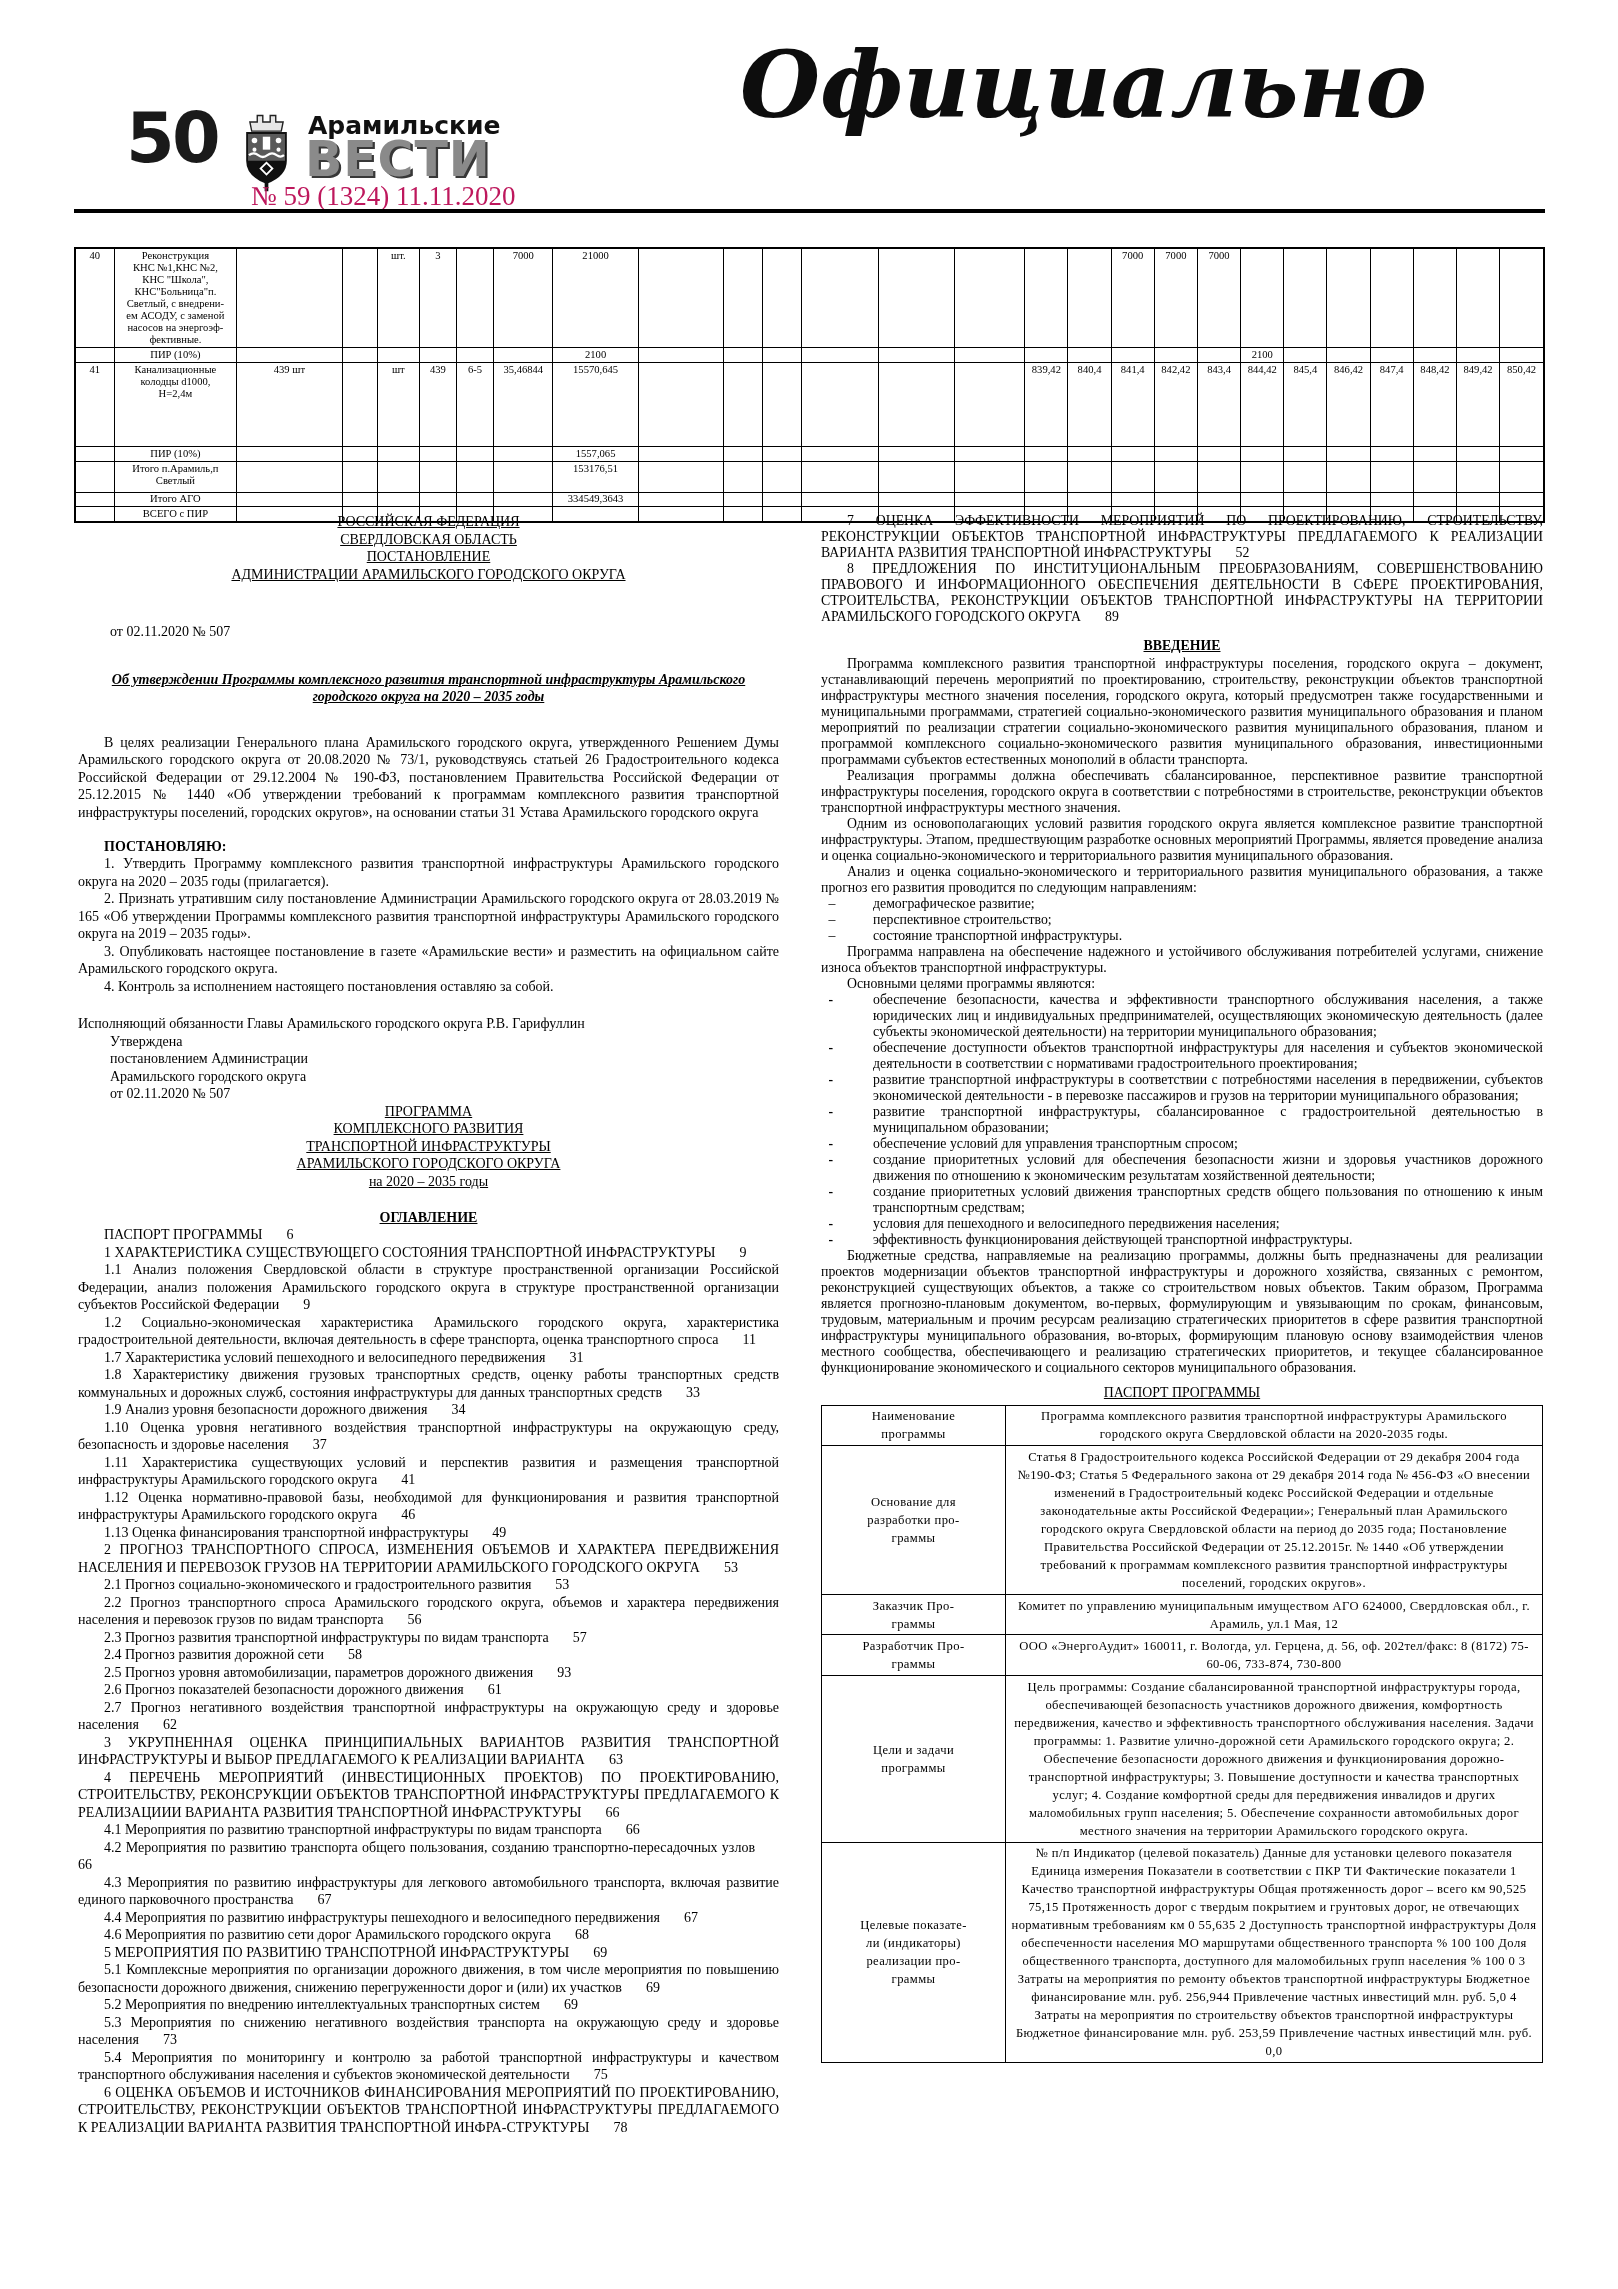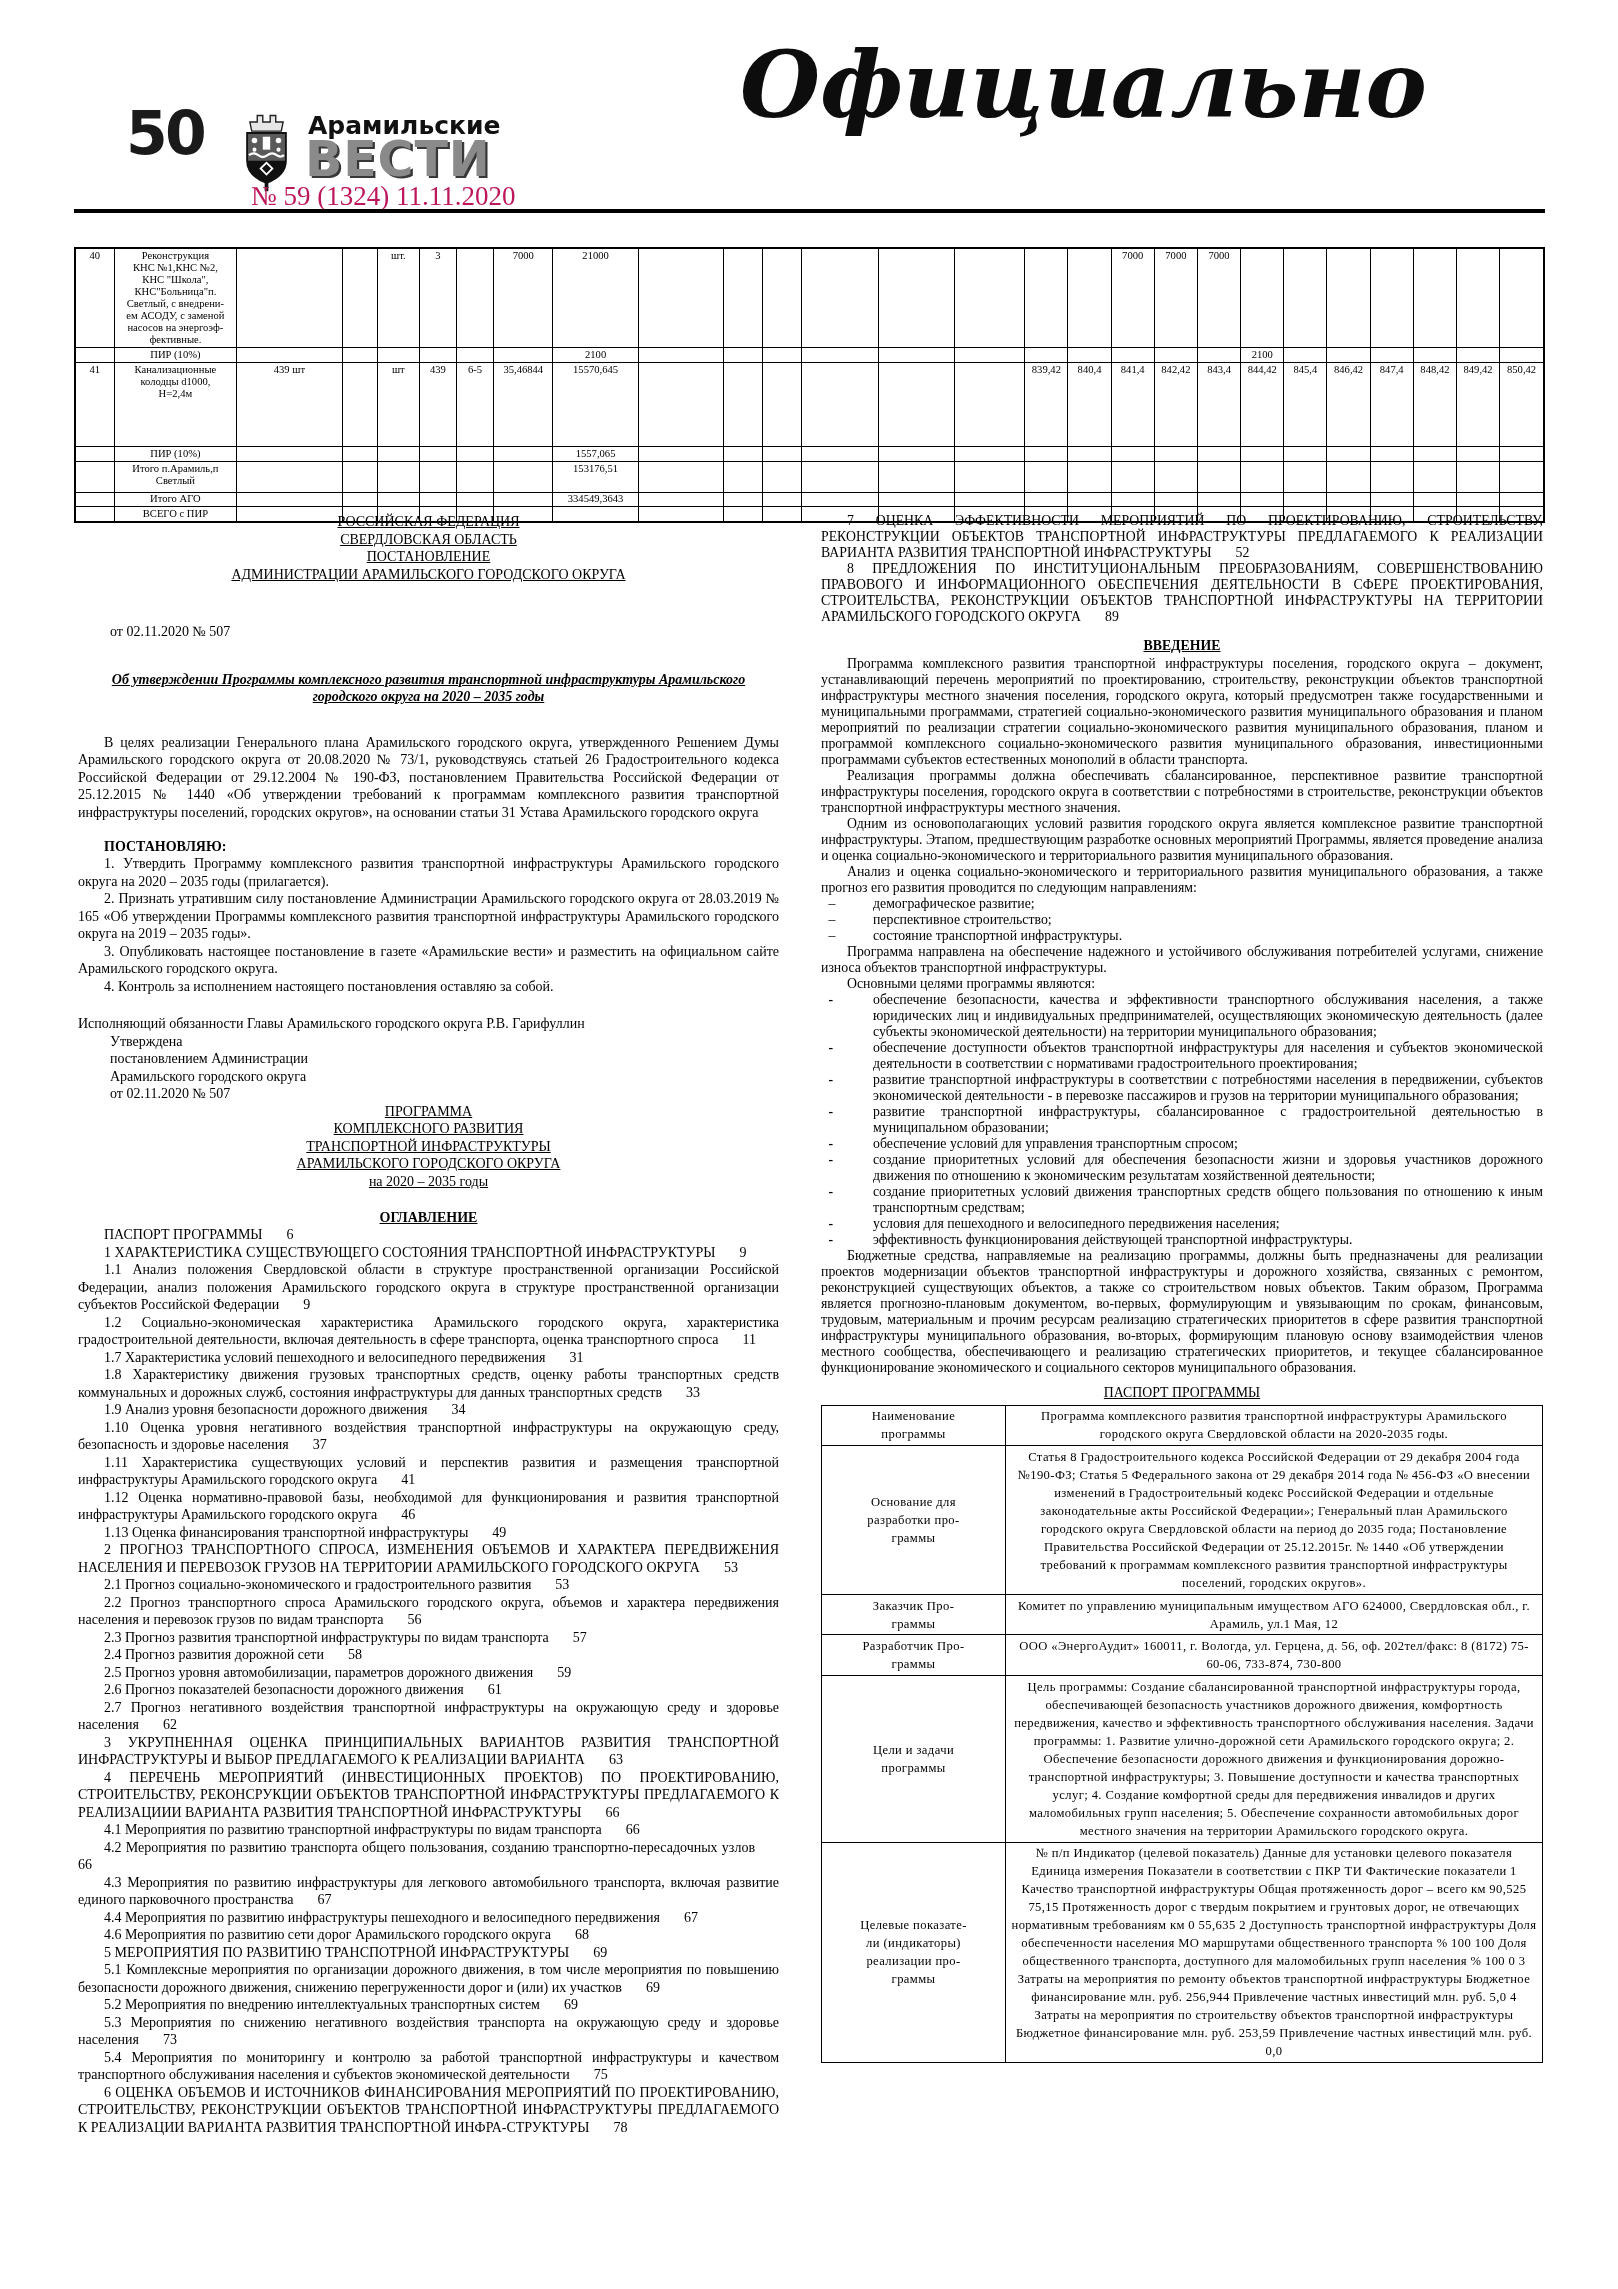--- a/index.html
+++ b/index.html
@@ -1,21 +1,21 @@
 <!DOCTYPE html>
 <html style="font-size:14.8px"><head>
 <meta charset="utf-8">
 <style>
   html,body{margin:0;padding:0;background:#fff;}
   .page{position:relative;width:1619px;height:2290px;background:#fff;color:#000;
         font-family:"Liberation Serif",serif;overflow:hidden;}
 
   
   .pagenum{position:absolute;left:126px;top:103px;font-family:"DejaVu Sans",sans-serif;
-           font-weight:bold;font-size:60px;line-height:1;letter-spacing:-2.8px;color:#1a1a1a;}
+           font-weight:bold;font-size:70px;line-height:1;letter-spacing:-2.8px;color:#1a1a1a;}
   .coat{position:absolute;left:234px;top:109px;}
   .brand-top{position:absolute;left:308px;top:111px;font-family:"DejaVu Sans",sans-serif;
              font-weight:bold;font-size:25px;color:#111;}
   .brand-bottom{position:absolute;left:305px;top:135px;font-family:"DejaVu Sans",sans-serif;
                 font-weight:bold;font-size:49px;line-height:1;color:#8a8a8a;
                 text-shadow:2.3px 2.3px 0 #383838;letter-spacing:0.9px;}
   .issue{position:absolute;left:251px;top:181px;font-size:27px;color:#be185d;}
   .section-title{position:absolute;left:740px;top:39px;font-family:"DejaVu Serif",serif;
                  font-style:italic;font-weight:600;font-size:92px;line-height:1;color:#0d0d0d;}
   .rule{position:absolute;left:74px;top:209px;width:1471px;height:3.7px;background:#000;}
@@ -408,21 +408,21 @@
         <p class="para"><span>2 ПРОГНОЗ ТРАНСПОРТНОГО СПРОСА, ИЗМЕНЕНИЯ ОБЪЕМОВ И ХАРАКТЕРА ПЕРЕДВИЖЕНИЯ НАСЕЛЕНИЯ И ПЕРЕВОЗОК ГРУЗОВ НА ТЕРРИТОРИИ АРАМИЛЬСКОГО ГОРОДСКОГО ОКРУГА</span><span class="tocgap"></span><span>53</span></p>
 
         <p class="para"><span>2.1 Прогноз социально-экономического и градостроительного развития</span><span class="tocgap"></span><span>53</span></p>
 
         <p class="para"><span>2.2 Прогноз транспортного спроса Арамильского городского округа, объемов и характера передвижения населения и перевозок грузов по видам транспорта</span><span class="tocgap"></span><span>56</span></p>
 
         <p class="para"><span>2.3 Прогноз развития транспортной инфраструктуры по видам транспорта</span><span class="tocgap"></span><span>57</span></p>
 
         <p class="para"><span>2.4 Прогноз развития дорожной сети</span><span class="tocgap"></span><span>58</span></p>
 
-        <p class="para"><span>2.5 Прогноз уровня автомобилизации, параметров дорожного движения</span><span class="tocgap"></span><span>59</span></p>
+        <p class="para"><span>2.5 Прогноз уровня автомобилизации, параметров дорожного движения</span><span class="tocgap"></span><span>93</span></p>
 
         <p class="para"><span>2.6 Прогноз показателей безопасности дорожного движения</span><span class="tocgap"></span><span>61</span></p>
 
         <p class="para"><span>2.7 Прогноз негативного воздействия транспортной инфраструктуры на окружающую среду и здоровье населения</span><span class="tocgap"></span><span>62</span></p>
 
         <p class="para"><span>3 УКРУПНЕННАЯ ОЦЕНКА ПРИНЦИПИАЛЬНЫХ ВАРИАНТОВ РАЗВИТИЯ ТРАНСПОРТНОЙ ИНФРАСТРУКТУРЫ И ВЫБОР ПРЕДЛАГАЕМОГО К РЕАЛИЗАЦИИ ВАРИАНТА</span><span class="tocgap"></span><span>63</span></p>
 
         <p class="para"><span>4 ПЕРЕЧЕНЬ МЕРОПРИЯТИЙ (ИНВЕСТИЦИОННЫХ ПРОЕКТОВ) ПО ПРОЕКТИРОВАНИЮ, СТРОИТЕЛЬСТВУ, РЕКОНСРУКЦИИ ОБЪЕКТОВ ТРАНСПОРТНОЙ ИНФРАСТРУКТУРЫ ПРЕДЛАГАЕМОГО К РЕАЛИЗАЦИИИ ВАРИАНТА РАЗВИТИЯ ТРАНСПОРТНОЙ ИНФРАСТРУКТУРЫ</span><span class="tocgap"></span><span>66</span></p>
 
         <p class="para"><span>4.1 Мероприятия по развитию транспортной инфраструктуры по видам транспорта</span><span class="tocgap"></span><span>66</span></p>

